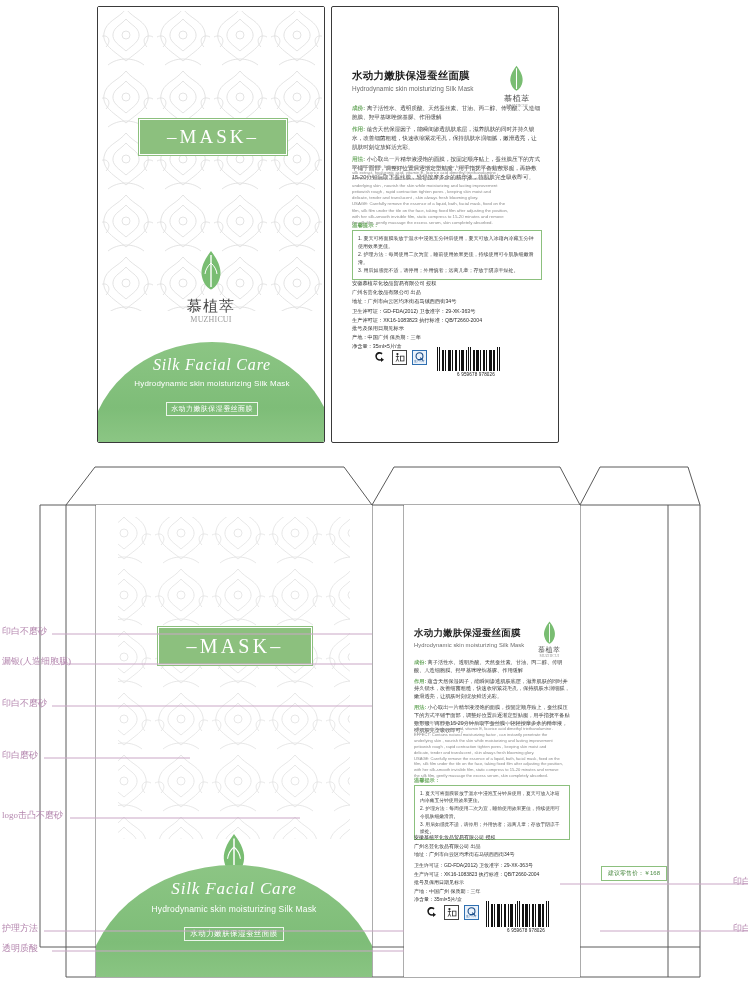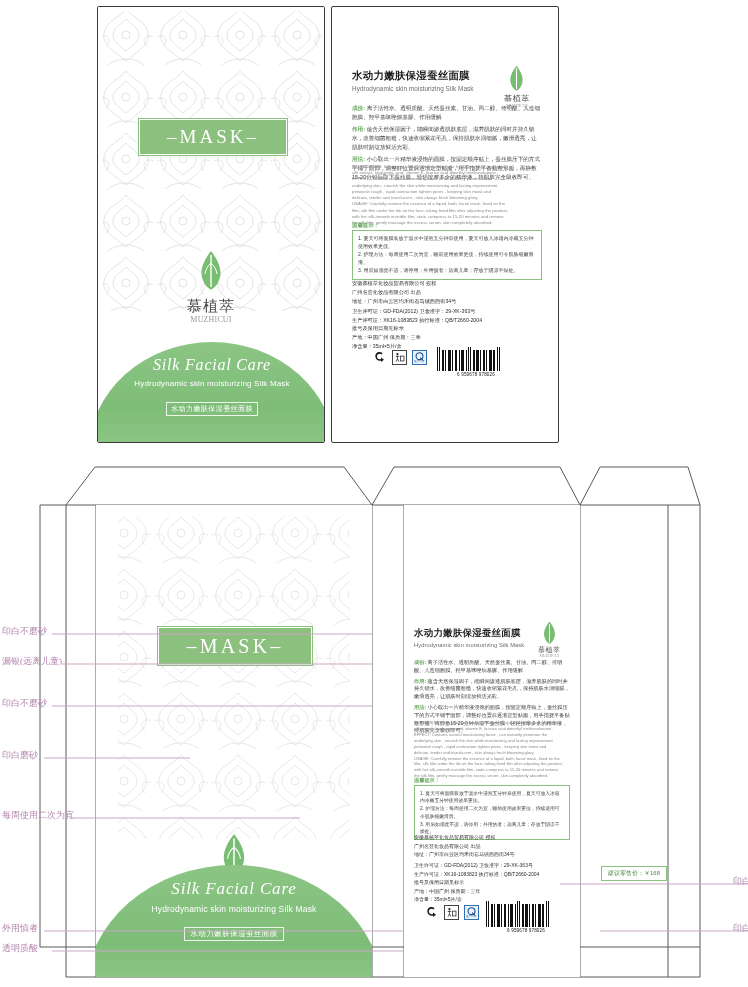--- a/index.html
+++ b/index.html
@@ -460,23 +460,23 @@
       <line x1="44" y1="758" x2="190" y2="758"></line>
       <line x1="70" y1="818" x2="300" y2="818"></line>
       <line x1="44" y1="931" x2="404" y2="931"></line>
       <line x1="52" y1="951" x2="404" y2="951"></line>
       <line x1="560" y1="884" x2="748" y2="884"></line>
       <line x1="600" y1="931" x2="748" y2="931"></line>
     </g>
   </svg>
 
   <div class="annot" style="left:2px;top:625px;font-size:9px;">印白不磨砂</div>
-  <div class="annot" style="left:2px;top:655px;font-size:9px;">漏银(远离儿童)</div>
+  <div class="annot" style="left:2px;top:655px;font-size:9px;">漏银(人造细胞膜)</div>
   <div class="annot" style="left:2px;top:697px;font-size:9px;">印白不磨砂</div>
   <div class="annot" style="left:2px;top:749px;font-size:9px;">印白磨砂</div>
-  <div class="annot" style="left:2px;top:809px;font-size:9px;">每周使用二次为宜</div>
-  <div class="annot" style="left:2px;top:922px;font-size:9px;">外用慎者</div>
+  <div class="annot" style="left:2px;top:809px;font-size:9px;">logo击凸不磨砂</div>
+  <div class="annot" style="left:2px;top:922px;font-size:9px;">护理方法</div>
   <div class="annot" style="left:2px;top:942px;font-size:9px;">透明质酸</div>
 
   <div class="annot" style="left:733px;top:875px;font-size:9px;">印白</div>
   <div class="annot" style="left:733px;top:922px;font-size:9px;">印白</div>
 
 </div>
 
 </body></html>

